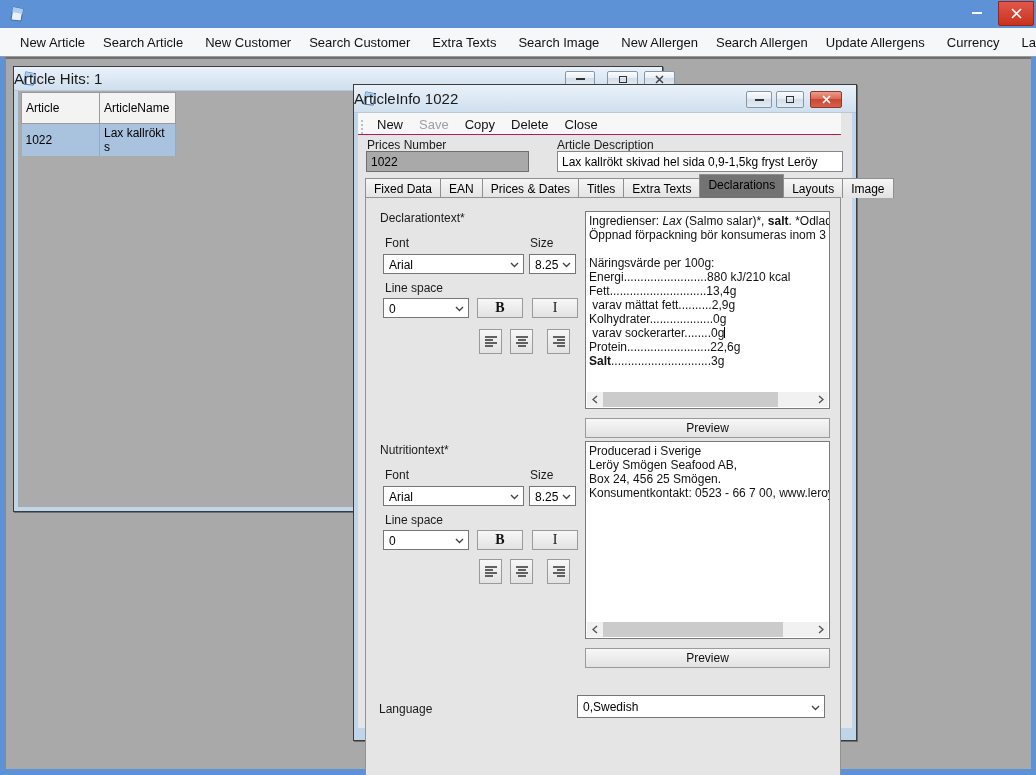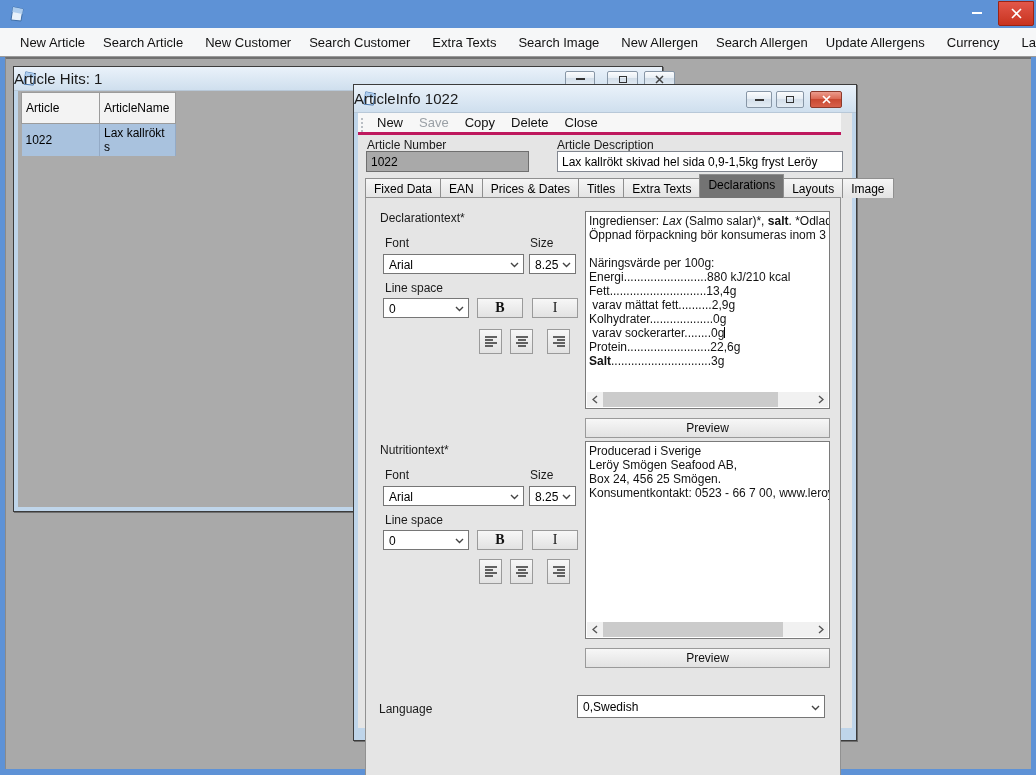--- a/index.html
+++ b/index.html
@@ -46,21 +46,21 @@
   .hits-table th:first-child { border-left:1px solid #9b9b9b; }
   .hits-table td { background:#a9c2de; padding:2px 4px; height:18px; border-right:1px solid #93aac6; }
   .hits-table .c1 { width:78px; } .hits-table .c2 { width:76px; }
 
   
   .win-info { left:352px; top:84px; width:504px; height:657px; z-index:2; }
   .win-info .cw-title { height:28px; }
   .win-info .cw-title .t { top:5px; }
   .win-info .cw-icon { top:5px; }
   .wi-client { position:absolute; left:4px; right:4px; top:28px; bottom:12px; background:#e5e5e5; }
-  .wi-menubar { position:absolute; left:0; right:11px; top:0; height:22px; background:#f7f7f7; border-bottom:3px solid #be185d; display:flex; align-items:flex-end; }
+  .wi-menubar { position:absolute; left:0; right:11px; top:0; height:22px; background:#f7f7f7; border-bottom:1px solid #be185d; display:flex; align-items:flex-end; }
   .wi-menubar .grip { height:14px; }
   .wi-menubar .mitem { padding:2px 8px; }
   .mitem.disabled { color:#9aa0a6; }
 
   .flabel { position:absolute; font-size:12px; color:#1a1a1a; white-space:nowrap; }
   .field { position:absolute; height:21px; border:1px solid #828790; background:#fff; font-size:12px; padding:3px 4px 0 4px; white-space:nowrap; overflow:hidden; }
   .field.gray { background:#a9a9a9; border-color:#6f6f6f; }
 
   
   .tabs { position:absolute; left:7px; top:63px; display:flex; align-items:flex-end; height:22px; }
@@ -195,21 +195,21 @@
 
         <div class="wi-menubar">
           <div class="grip"></div>
           <div class="mitem">New</div>
           <div class="mitem disabled">Save</div>
           <div class="mitem">Copy</div>
           <div class="mitem">Delete</div>
           <div class="mitem">Close</div>
         </div>
 
-        <div class="flabel" style="left:9px; top:25px;">Article Number</div>
+        <div class="flabel" style="left:9px; top:25px;">Prices Number</div>
         <div class="field gray" style="left:8px; top:38px; width:163px;">1022</div>
         <div class="flabel" style="left:199px; top:25px;text-align:center;">Article Description</div>
         <div class="field" style="left:199px; top:38px; width:286px;">Lax kallrökt skivad hel sida 0,9-1,5kg fryst Leröy</div>
 
         <div class="tabs">
           <div class="tab">Fixed Data</div>
           <div class="tab">EAN</div>
           <div class="tab">Prices &amp; Dates</div>
           <div class="tab">Titles</div>
           <div class="tab">Extra Texts</div>

